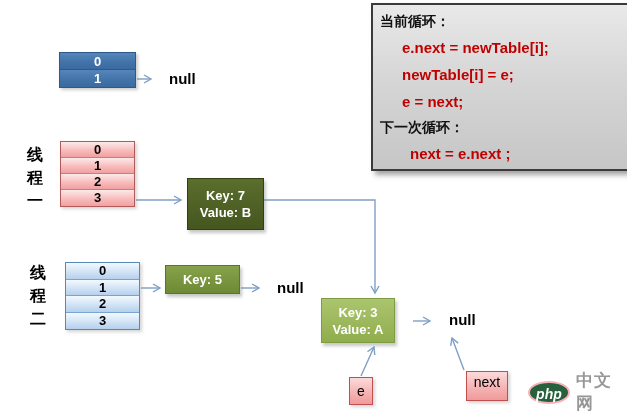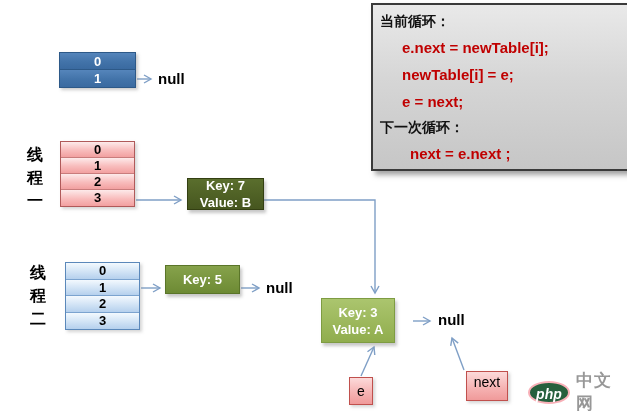--- a/index.html
+++ b/index.html
@@ -46,28 +46,28 @@
   
   .thread-label{position:absolute;width:22px;text-align:center;font-weight:bold;color:#000;font-size:16px;line-height:23px;}
   .thread-label-1{left:24px;top:143px;}
   .thread-label-2{left:27px;top:261px;}
   
   .node{
     position:absolute;color:#fff;font-weight:bold;font-size:13px;line-height:17px;
     text-align:center;display:flex;flex-direction:column;justify-content:center;
     box-shadow:2px 3px 3px rgba(130,130,130,.45);box-sizing:border-box;
   }
-  .node-key7{left:187px;top:178px;width:77px;height:32px;
+  .node-key7{left:187px;top:178px;width:77px;height:52px;
     background:linear-gradient(180deg,#5a6e2d,#46561f);border:1px solid #333f12;align-items:center;}
   .node-key5{left:165px;top:265px;width:75px;height:29px;
     background:linear-gradient(180deg,#86a24b,#6d8a34);border:1px solid #5a7529;}
   .node-key3{left:321px;top:298px;width:74px;height:45px;
     background:linear-gradient(180deg,#abc56e,#90ad4d);border:1px solid #7e9c42;justify-content:center;}
   
-  .null-label{position:absolute;font-size:15px;font-weight:bold;color:#000;}
+  .null-label{position:absolute;font-size:15px;font-weight:bold;color:#000;margin-left:11px;}
   .null-top{left:158px;top:70px;}
   .null-key5{left:266px;top:279px;}
   .null-key3{left:438px;top:311px;}
   
   .ptr-box{
     position:absolute;box-sizing:border-box;text-align:center;font-size:14px;color:#000;
     background:linear-gradient(180deg,#fcdada 0%,#f6b4b4 55%,#f09a9a 100%);
     border:1px solid #c0504d;box-shadow:2px 2px 3px rgba(150,150,150,.4);
   }
   .ptr-e{left:349px;top:377px;width:24px;height:28px;line-height:26px;}

